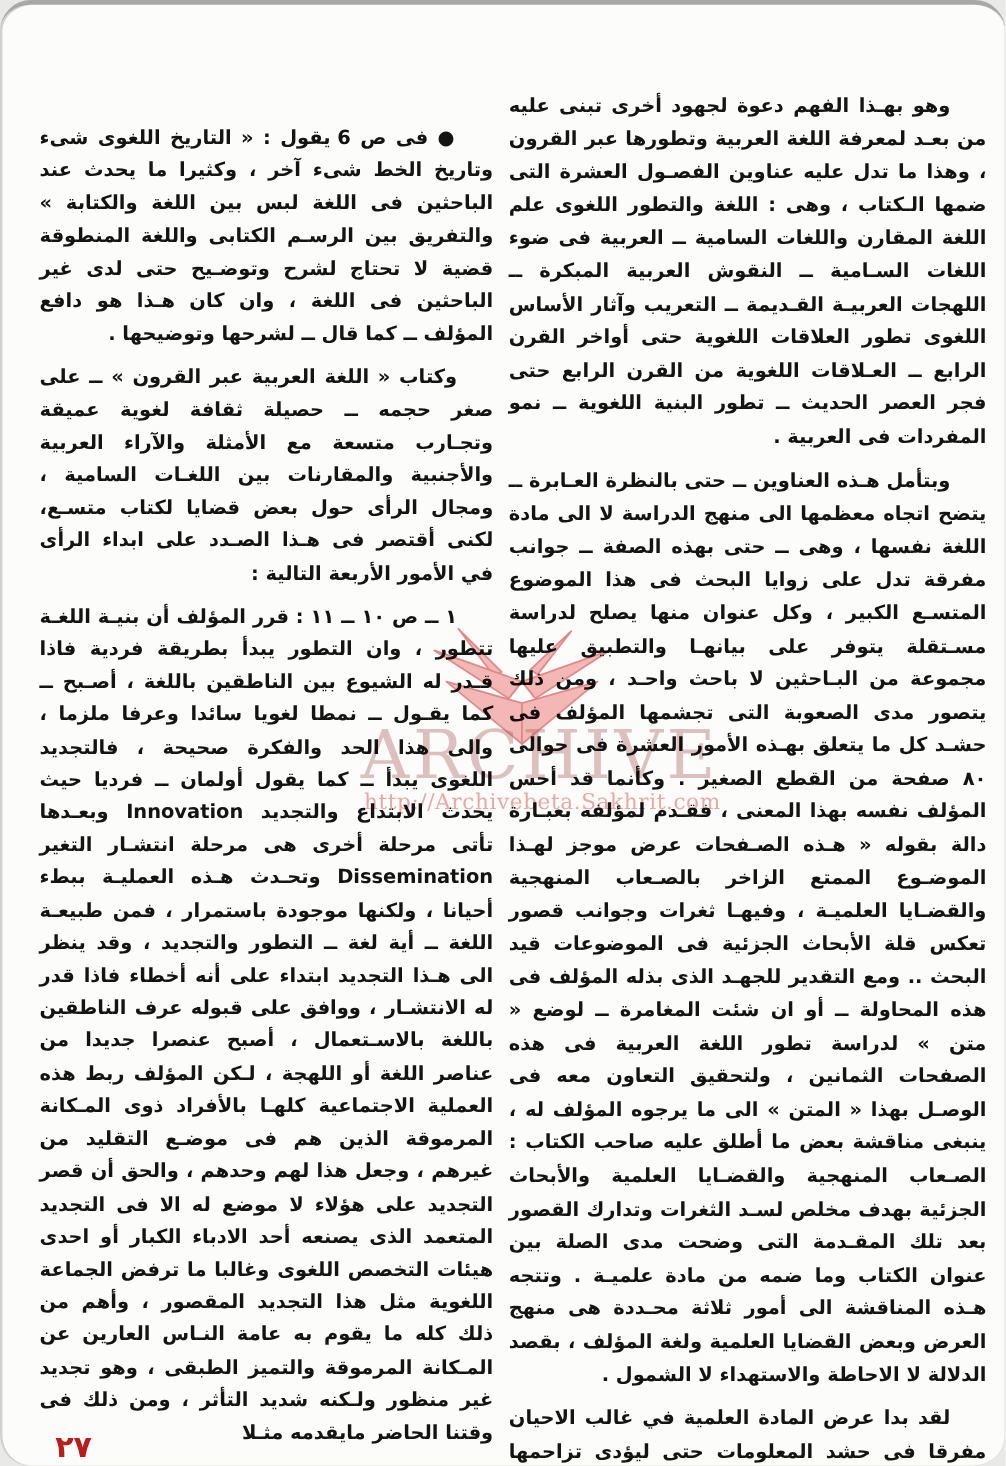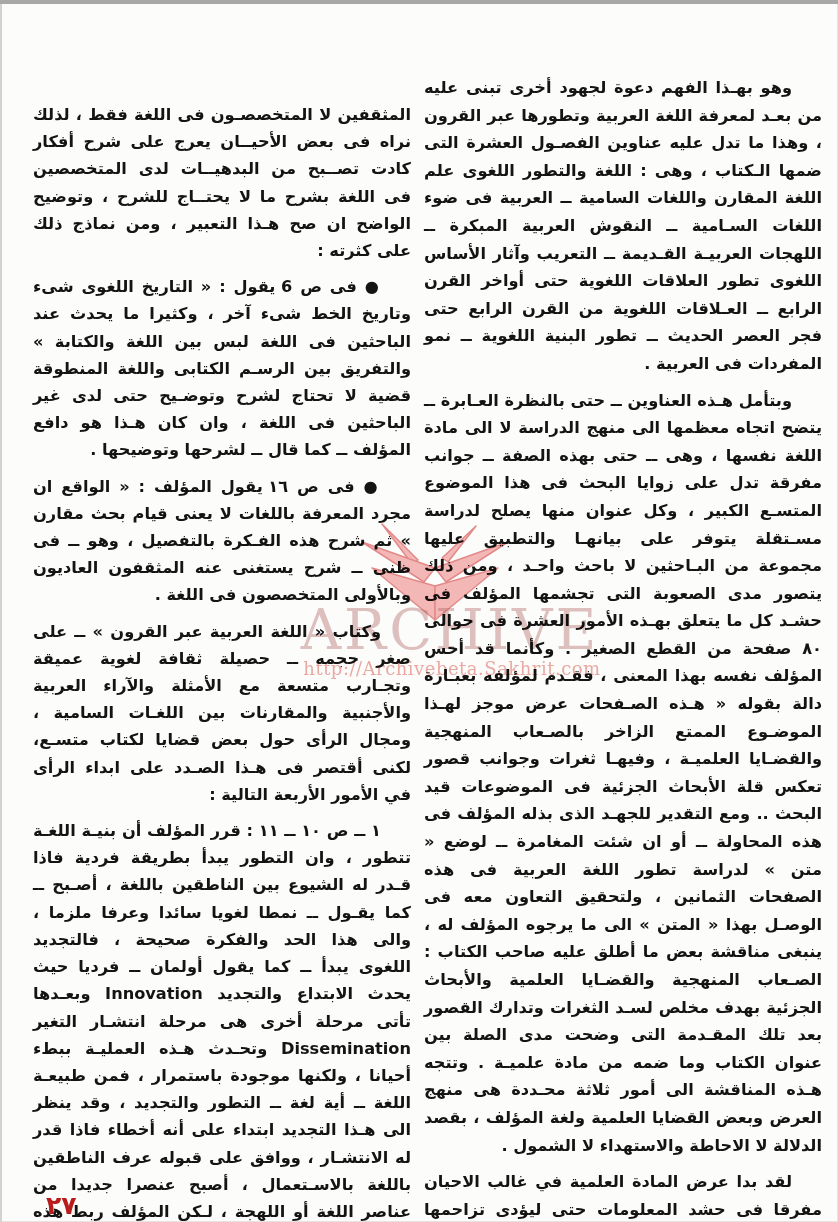--- a/index.html
+++ b/index.html
@@ -9,20 +9,21 @@
     font-family:"DejaVu Sans", sans-serif;
     overflow:hidden;
   }
   .page {
     position:relative;
     width:838px; height:1222px;
     background:#fcfcfa;
     overflow:hidden;
     border-top:4px solid #a8a8a6;
     box-shadow: inset 2px 0 0 #d2d2cf, inset -1px 0 0 #e4e4e1, inset 0 -1px 0 #e4e4e1;
+    border-radius: 26px;
   }
   .col {
     position:absolute;
     direction:rtl;
     unicode-bidi:embed;
     text-align:justify;
     color:#141413;
     font-weight:bold;
     -webkit-font-smoothing:antialiased;
   }
@@ -71,23 +72,21 @@
 
 <div class="page">
 
   <div class="col col-right">
       <p class="para indent">وهو بهـذا الفهم دعوة لجهود أخرى تبنى عليه من بعـد لمعرفة اللغة العربية وتطورها عبر القرون ، وهذا ما تدل عليه عناوين الفصـول العشرة التى ضمها الـكتاب ، وهى : اللغة والتطور اللغوى علم اللغة المقارن واللغات السامية ــ العربية فى ضوء اللغات السـامية ــ النقوش العربية المبكرة ــ اللهجات العربيـة القـديمة ــ التعريب وآثار الأساس اللغوى تطور العلاقات اللغوية حتى أواخر القرن الرابع ــ العـلاقات اللغوية من القرن الرابع حتى فجر العصر الحديث ــ تطور البنية اللغوية ــ نمو المفردات فى العربية .</p>
       <p class="para indent">وبتأمل هـذه العناوين ــ حتى بالنظرة العـابرة ــ يتضح اتجاه معظمها الى منهج الدراسة لا الى مادة اللغة نفسها ، وهى ــ حتى بهذه الصفة ــ جوانب مفرقة تدل على زوايا البحث فى هذا الموضوع المتسـع الكبير ، وكل عنوان منها يصلح لدراسة مسـتقلة يتوفر على بيانهـا والتطبيق عليها مجموعة من البـاحثين لا باحث واحـد ، ومن ذلك يتصور مدى الصعوبة التى تجشمها المؤلف فى حشـد كل ما يتعلق بهـذه الأمور العشرة فى حوالى ٨٠ صفحة من القطع الصغير . وكأنما قد أحس المؤلف نفسه بهذا المعنى ، فقـدم لمؤلفه بعبـارة دالة بقوله « هـذه الصـفحات عرض موجز لهـذا الموضـوع الممتع الزاخر بالصـعاب المنهجية والقضـايا العلميـة ، وفيهـا ثغرات وجوانب قصور تعكس قلة الأبحاث الجزئية فى الموضوعات قيد البحث .. ومع التقدير للجهـد الذى بذله المؤلف فى هذه المحاولة ــ أو ان شئت المغامرة ــ لوضع « متن » لدراسة تطور اللغة العربية فى هذه الصفحات الثمانين ، ولتحقيق التعاون معه فى الوصـل بهذا « المتن » الى ما يرجوه المؤلف له ، ينبغى مناقشة بعض ما أطلق عليه صاحب الكتاب : الصـعاب المنهجية والقضـايا العلمية والأبحاث الجزئية بهدف مخلص لسـد الثغرات وتدارك القصور بعد تلك المقـدمة التى وضحت مدى الصلة بين عنوان الكتاب وما ضمه من مادة علميـة . وتتجه هـذه المناقشة الى أمور ثلاثة محـددة هى منهج العرض وبعض القضايا العلمية ولغة المؤلف ، بقصد الدلالة لا الاحاطة والاستهداء لا الشمول .</p>
       <p class="para indent">لقد بدا عرض المادة العلمية في غالب الاحيان مفرقا فى حشد المعلومات حتى ليؤدى تزاحمها الى الغمـوض ، بحيث تحتاج من القـارىء ــ حتى المتخصص ــ الى تأن طويل ، وأرضـية ثقافية عميقـة للفهم ، بل أدى ذلك أحيانا الى وجود الفجوات بين فقرات الفصل الواحد ، اذ تبدو مفككة لا تدل على نفس واحد ، ولا يجمعها خيط فكرى متصـل يلتزمه العرض فى انسـياب وطلاقة لأن كل فقرة تحمل موضوعا مستقلا يحتاج وحده لطول النفس فى عرضه ، والمؤلف يريد أن يقدم كل تلك الأفكار فى صفحات قليلة وتحت عنوان واحد ( راجع الفصل الثانى ص ١٨ وما بعدها والفصل السابع ص ٥٢ وما بعدها ) وهذا هو الطابع العام لمنهج العرض فى الكتاب ، بيد أن المؤلف لم ينس مع ذلك ان كتابه يصدر فى سلسلة ثقافية يقرؤها عامة</p>
     </div>
 
   <div class="col col-left">
-      <p class="para">المثقفين لا المتخصصـون فى اللغة فقط ، لذلك نراه فى بعض الأحيــان يعرج على شرح أفكار كادت تصــبح من البدهيــات لدى المتخصصين فى اللغة بشرح ما لا يحتــاج للشرح ، وتوضيح الواضح ان صح هـذا التعبير ، ومن نماذج ذلك على كثرته :</p>
       <p class="para indent">● فى ص 6 يقول : « التاريخ اللغوى شىء وتاريخ الخط شىء آخر ، وكثيرا ما يحدث عند الباحثين فى اللغة لبس بين اللغة والكتابة » والتفريق بين الرسـم الكتابى واللغة المنطوقة قضية لا تحتاج لشرح وتوضـيح حتى لدى غير الباحثين فى اللغة ، وان كان هـذا هو دافع المؤلف ــ كما قال ــ لشرحها وتوضيحها .</p>
-      <p class="para indent">● فى ص ١٦ يقول المؤلف : « الواقع ان مجرد المعرفة باللغات لا يعنى قيام بحث مقارن » ثم شرح هذه الفـكرة بالتفصيل ، وهو ــ فى ظنى ــ شرح يستغنى عنه المثقفون العاديون وبالأولى المتخصصون فى اللغة .</p>
       <p class="para indent">وكتاب « اللغة العربية عبر القرون » ــ على صغر حجمه ــ حصيلة ثقافة لغوية عميقة وتجـارب متسعة مع الأمثلة والآراء العربية والأجنبية والمقارنات بين اللغـات السامية ، ومجال الرأى حول بعض قضايا لكتاب متسـع، لكنى أقتصر فى هـذا الصـدد على ابداء الرأى في الأمور الأربعة التالية :</p>
       <p class="para indent">١ ــ ص ١٠ ــ ١١ : قرر المؤلف أن بنيـة اللغـة تتطور ، وان التطور يبدأ بطريقة فردية فاذا قـدر له الشيوع بين الناطقين باللغة ، أصـبح ــ كما يقـول ــ نمطا لغويا سائدا وعرفا ملزما ، والى هذا الحد والفكرة صحيحة ، فالتجديد اللغوى يبدأ ــ كما يقول أولمان ــ فرديا حيث يحدث الابتداع والتجديد Innovation وبعـدها تأتى مرحلة أخرى هى مرحلة انتشـار التغير Dissemination وتحـدث هـذه العمليـة ببطء أحيانا ، ولكنها موجودة باستمرار ، فمن طبيعـة اللغة ــ أية لغة ــ التطور والتجديد ، وقد ينظر الى هـذا التجديد ابتداء على أنه أخطاء فاذا قدر له الانتشـار ، ووافق على قبوله عرف الناطقين باللغة بالاسـتعمال ، أصبح عنصرا جديدا من عناصر اللغة أو اللهجة ، لـكن المؤلف ربط هذه العملية الاجتماعية كلهـا بالأفراد ذوى المـكانة المرموقة الذين هم فى موضـع التقليد من غيرهم ، وجعل هذا لهم وحدهم ، والحق أن قصر التجديد على هؤلاء لا موضع له الا فى التجديد المتعمد الذى يصنعه أحد الادباء الكبار أو احدى هيئات التخصص اللغوى وغالبا ما ترفض الجماعة اللغوية مثل هذا التجديد المقصور ، وأهم من ذلك كله ما يقوم به عامة النـاس العارين عن المـكانة المرموقة والتميز الطبقى ، وهو تجديد غير منظور ولـكنه شديد التأثر ، ومن ذلك فى وقتنا الحاضر مايقدمه مثـلا</p>
     </div>
 
   <div class="watermark">
     <svg class="wm-logo" viewBox="0 0 158 104" xmlns="http://www.w3.org/2000/svg">
       <g fill="#f09090" stroke="#d64545" stroke-width="1.5" stroke-linejoin="round">
         <polygon points="62,40 26,4 56,44"></polygon>
         <polygon points="86,38 120,6 92,42"></polygon>
         <polygon points="79,48 6,22 68,62"></polygon>

